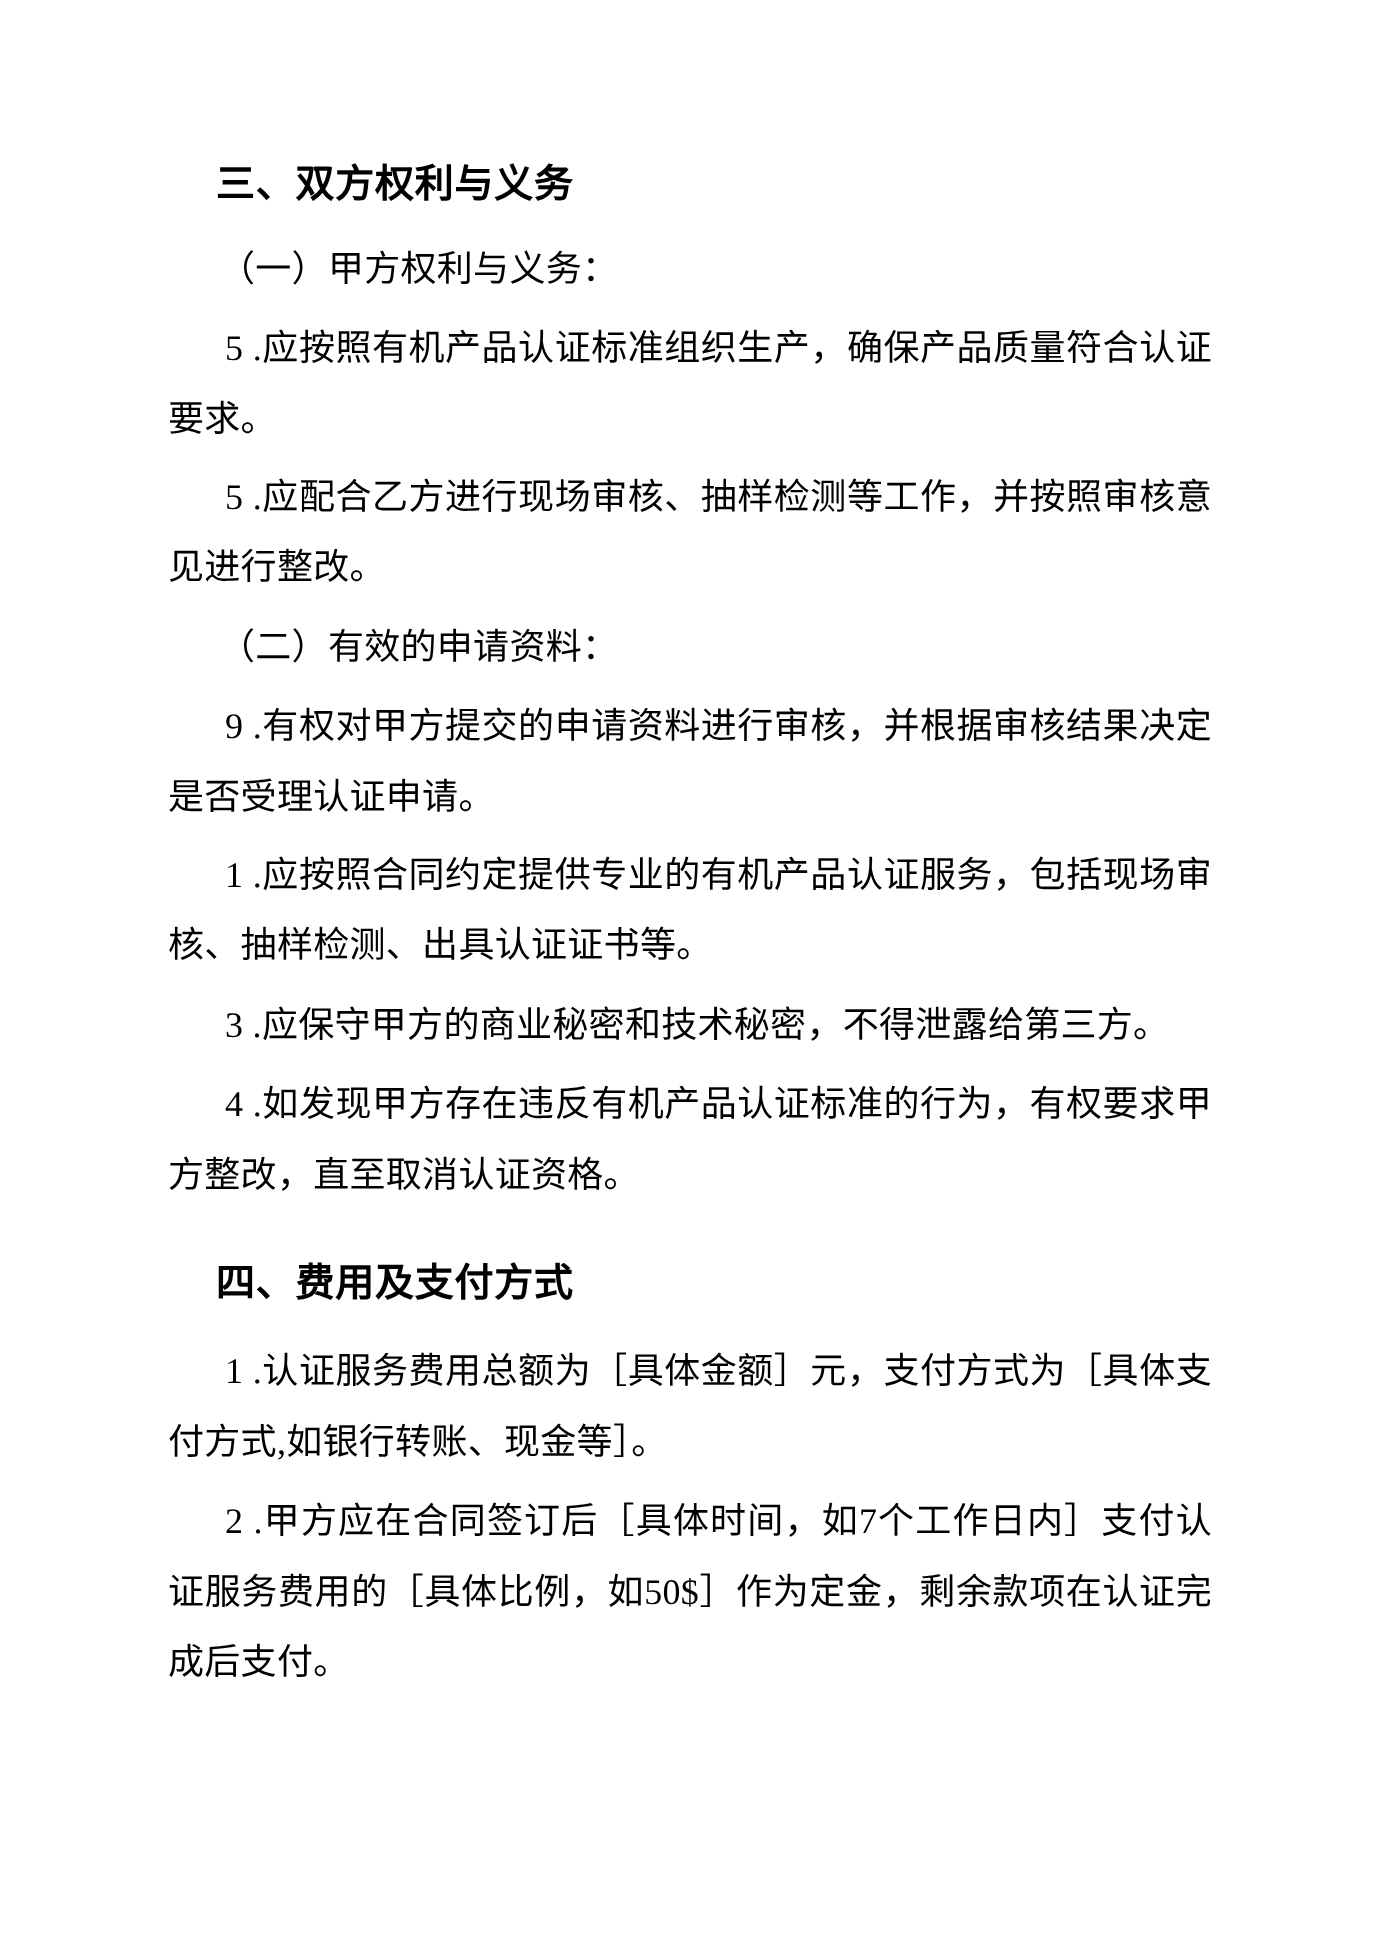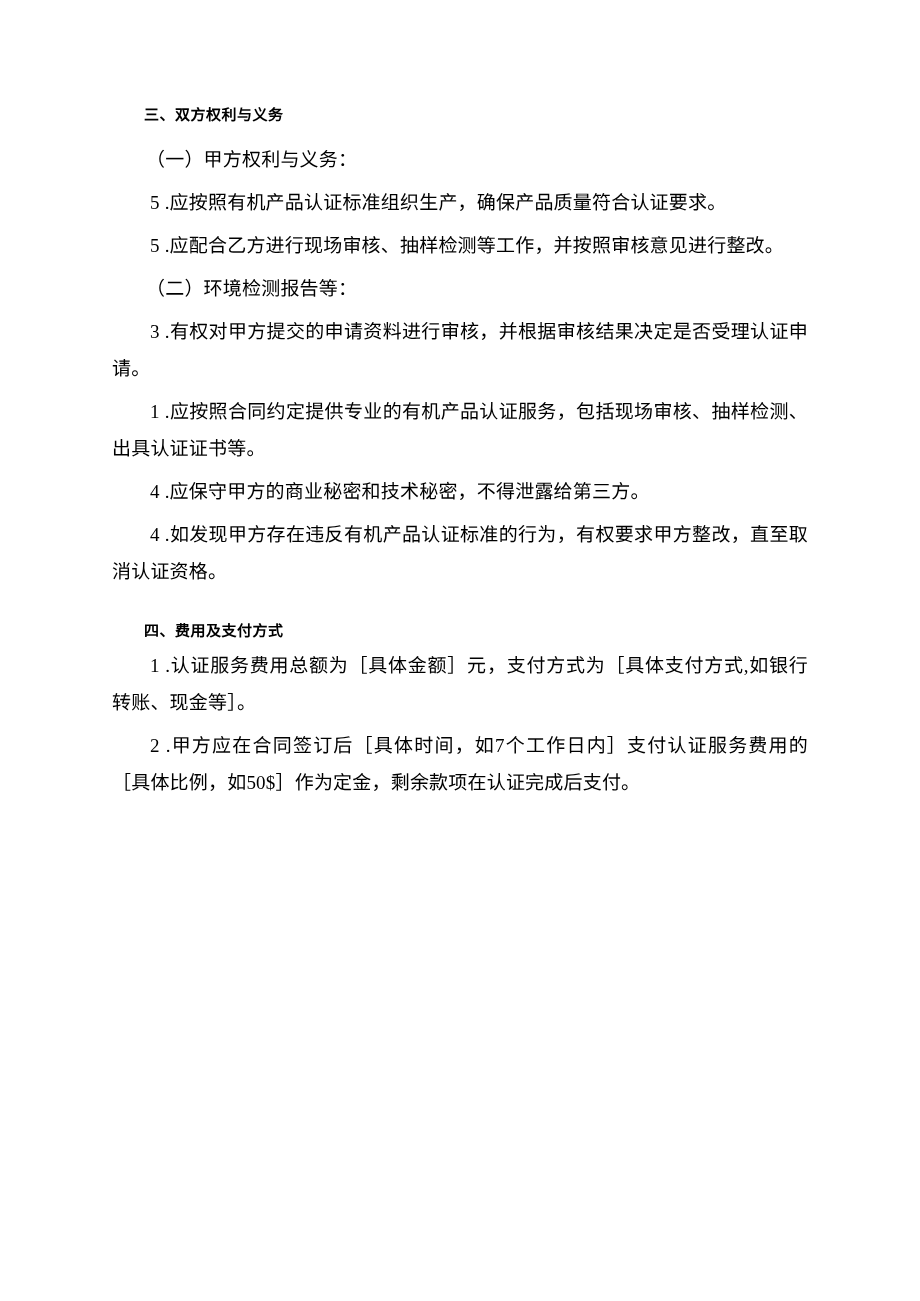--- a/index.html
+++ b/index.html
@@ -19,34 +19,34 @@
     box-sizing: border-box;
     width: 920px;
     height: 1301px;
     padding: 104px 112px 40px 112px;
   }
   .doc-body {
     width: 696px;
   }
   h2.section-heading {
     font-family: "DejaVu Sans", "Liberation Sans", sans-serif;
-    font-size: 15px;
+    font-size: 26px;
     font-weight: 700;
     line-height: 1.5;
     margin: 0 0 14px 0;
     padding: 0;
     text-indent: 32px;
     letter-spacing: 0.5px;
   }
   h2.section-heading.second {
     margin-top: 30px;
-    margin-bottom: 4px;
+    margin-bottom: 16px;
   }
   p.para {
-    font-size: 19px;
+    font-size: 24px;
     line-height: 1.95;
     margin: 0 0 6px 0;
     padding: 0;
     text-indent: 38px;
     text-align: justify;
     text-justify: inter-ideograph;
     letter-spacing: 0.2px;
   }
   p.para.sub-title {
     text-indent: 34px;
@@ -60,24 +60,24 @@
 
 <div class="page">
   <div class="doc-body">
 
     <h2 class="section-heading">三、双方权利与义务</h2>
 
     <p class="para sub-title">（一）甲方权利与义务：</p>
     <p class="para">5 .应按照有机产品认证标准组织生产，确保产品质量符合认证要求。</p>
     <p class="para">5 .应配合乙方进行现场审核、抽样检测等工作，并按照审核意见进行整改。</p>
 
-    <p class="para sub-title">（二）环境检测报告等：</p>
-    <p class="para">3 .有权对甲方提交的申请资料进行审核，并根据审核结果决定是否受理认证申请。</p>
+    <p class="para sub-title">（二）有效的申请资料：</p>
+    <p class="para">9 .有权对甲方提交的申请资料进行审核，并根据审核结果决定是否受理认证申请。</p>
     <p class="para">1 .应按照合同约定提供专业的有机产品认证服务，包括现场审核、抽样检测、出具认证证书等。</p>
-    <p class="para">4     .应保守甲方的商业秘密和技术秘密，不得泄露给第三方。</p>
+    <p class="para">3     .应保守甲方的商业秘密和技术秘密，不得泄露给第三方。</p>
     <p class="para">4 .如发现甲方存在违反有机产品认证标准的行为，有权要求甲方整改，直至取消认证资格。</p>
 
     <h2 class="section-heading second">四、费用及支付方式</h2>
 
     <p class="para">1 .认证服务费用总额为［具体金额］元，支付方式为［具体支付方式,如银行转账、现金等］。</p>
     <p class="para">2 .甲方应在合同签订后［具体时间，如7个工作日内］支付认证服务费用的［具体比例，如50$］作为定金，剩余款项在认证完成后支付。</p>
 
   </div>
 </div>
 

